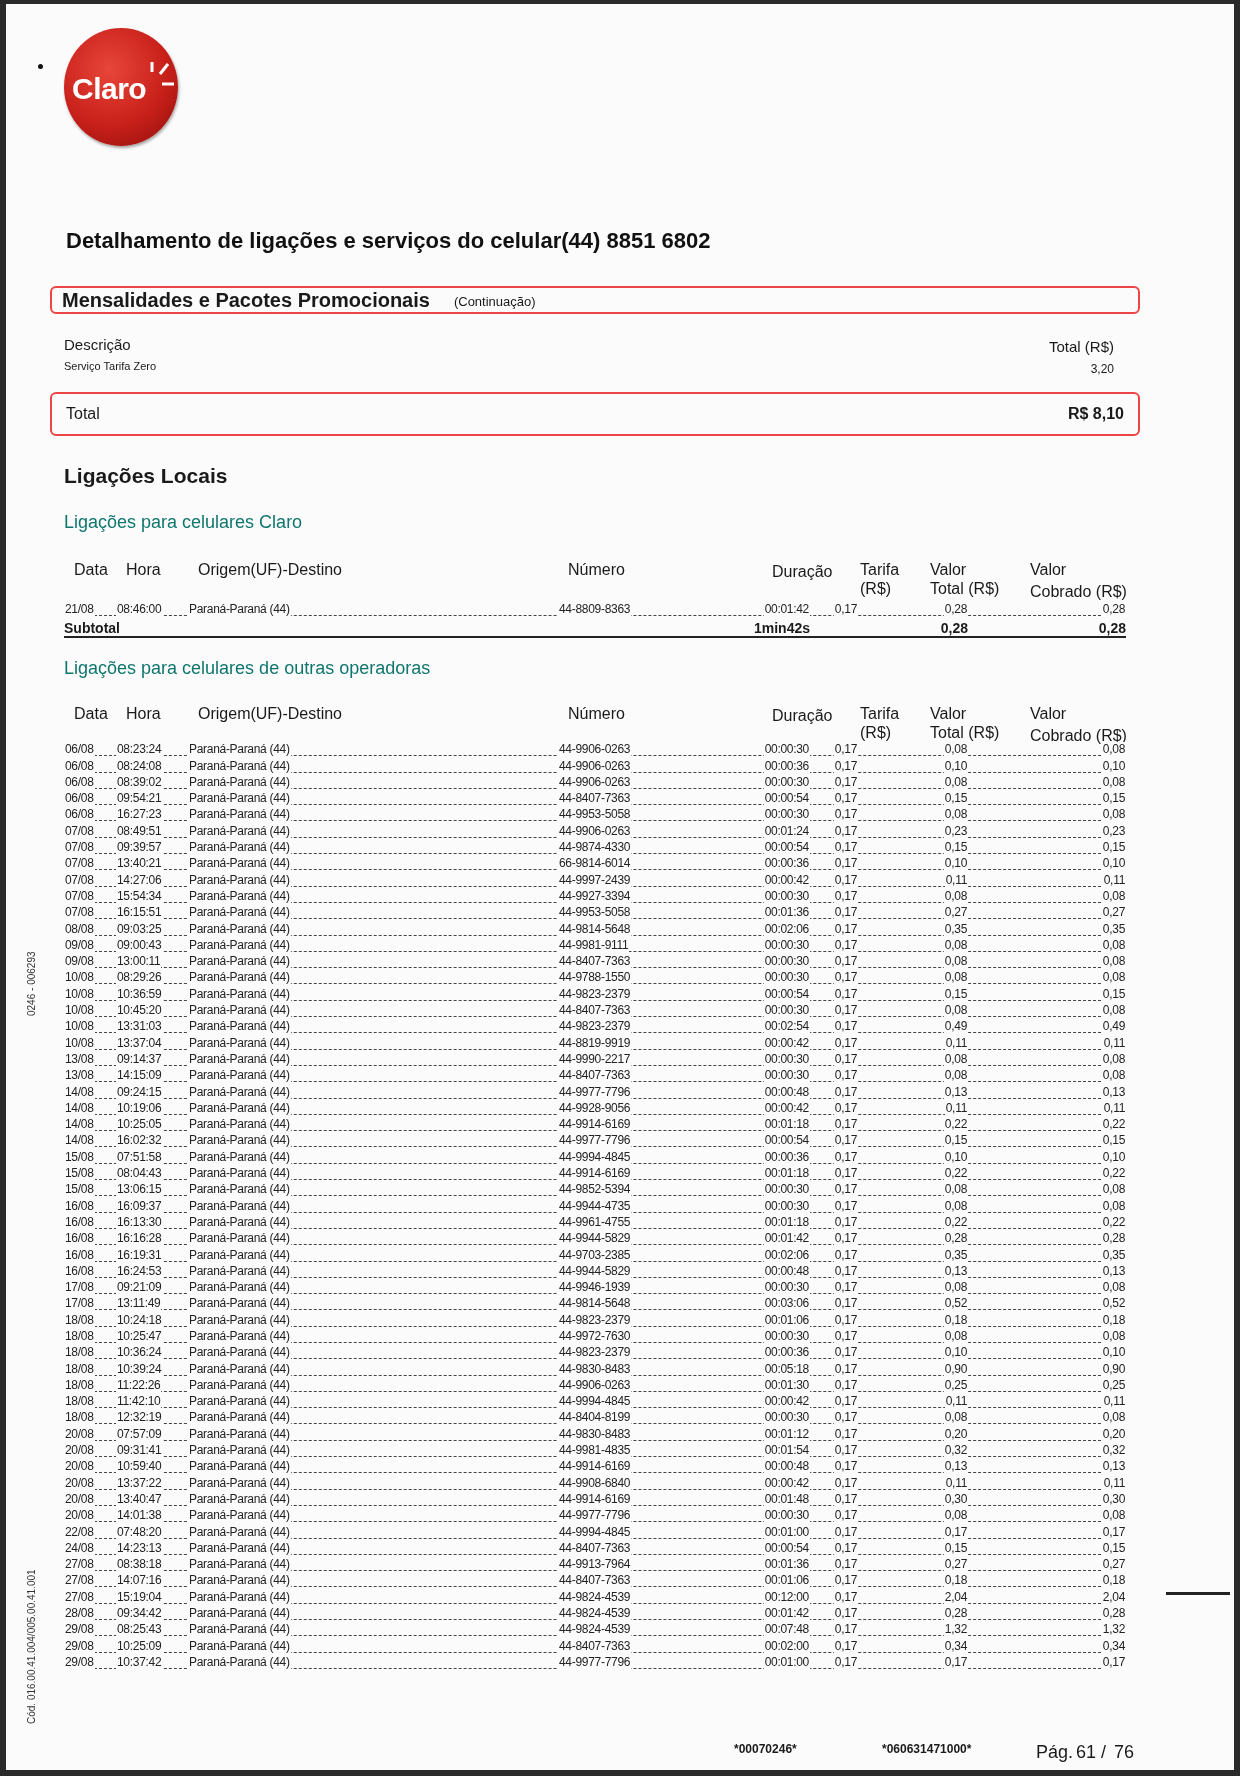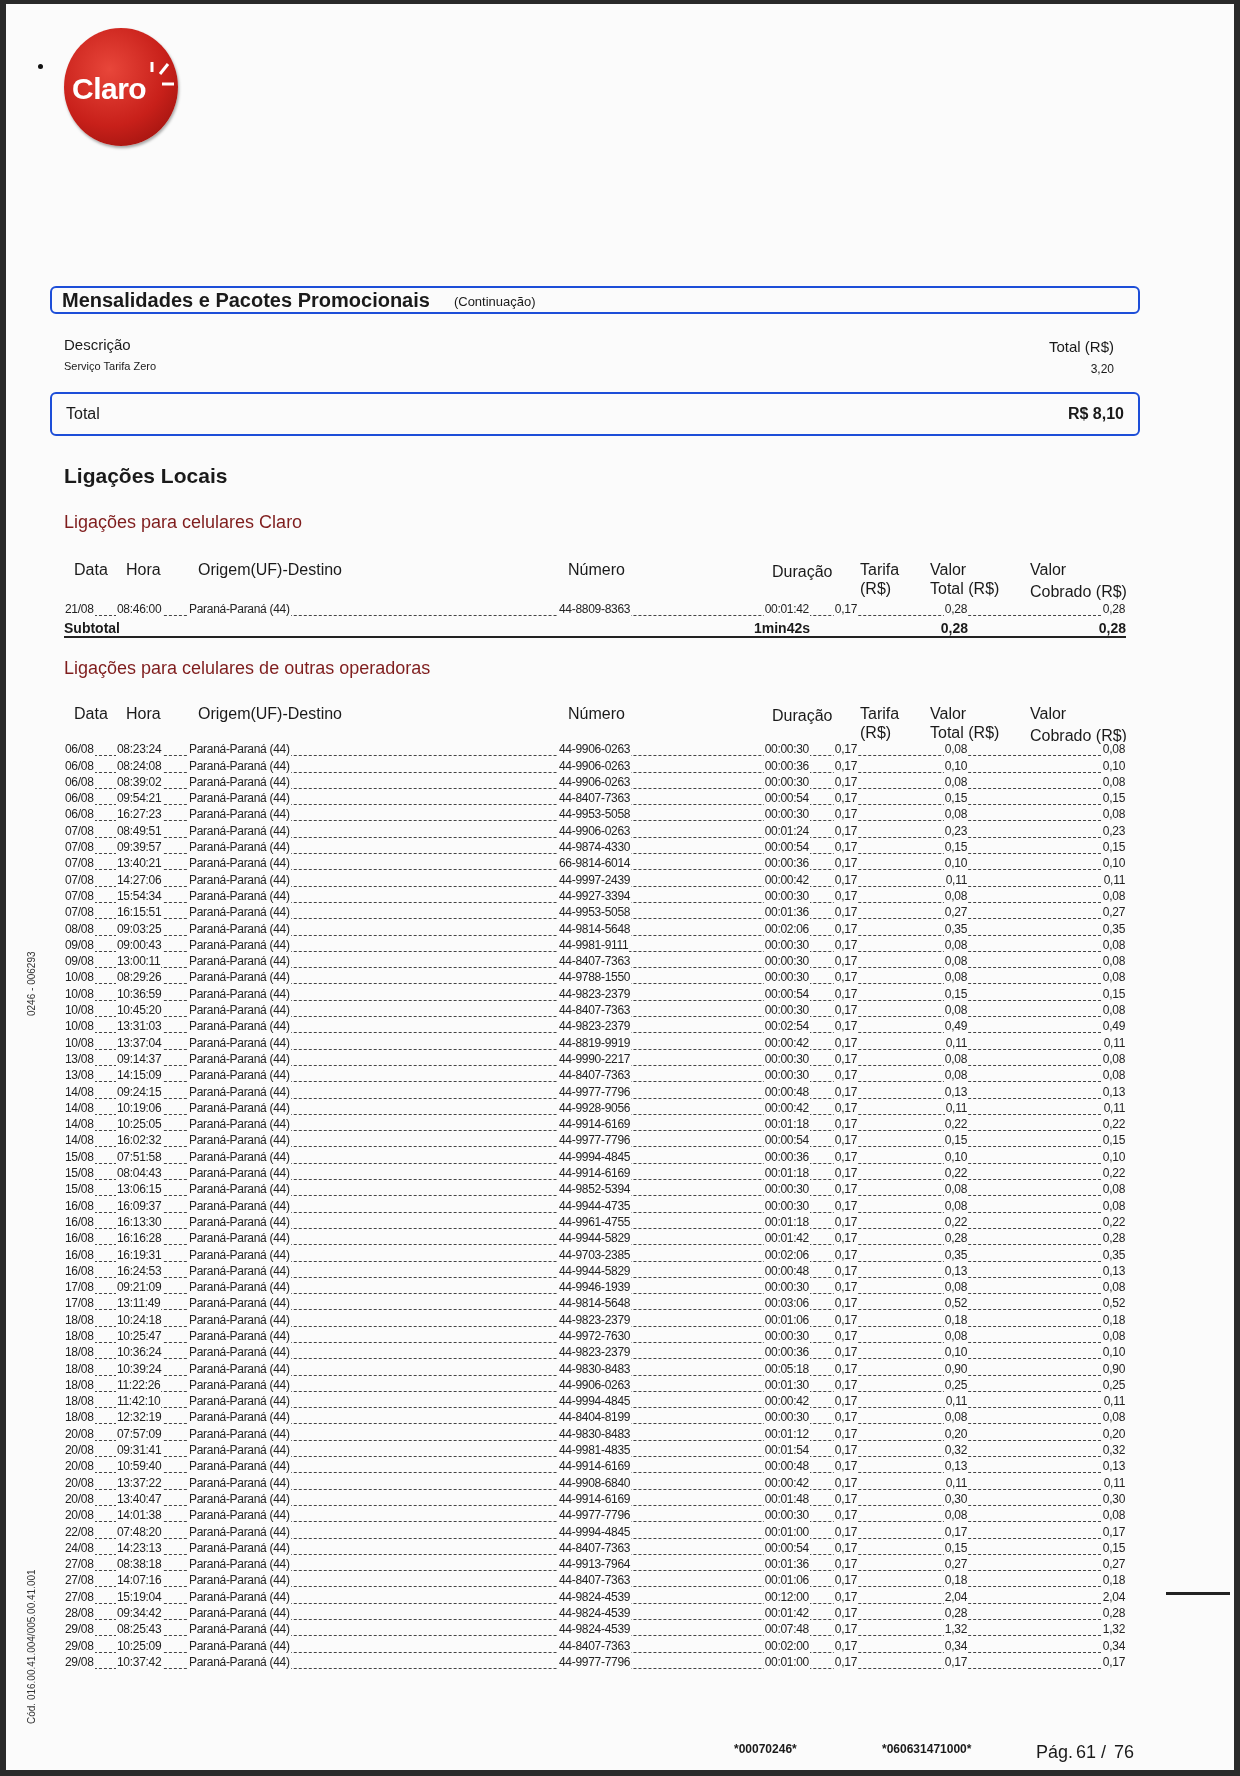--- a/index.html
+++ b/index.html
@@ -10,34 +10,34 @@
 
   .logo { position: absolute; left: 58px; top: 24px; width: 114px; height: 118px; border-radius: 50%;
           background: radial-gradient(circle at 40% 35%, #e8463a 0%, #c8201a 55%, #8e0e0a 100%);
           box-shadow: 1px 2px 3px rgba(0,0,0,.35); }
   .logo-text { position: absolute; left: 8px; top: 44px; color: #fff; font-size: 30px; font-weight: bold; letter-spacing: -0.5px; }
   .logo-rays { position: absolute; left: 82px; top: 30px; width: 28px; height: 30px; }
   .logo-dot { position: absolute; width: 5px; height: 5px; border-radius: 50%; background: #111; }
 
   .doc-title { position: absolute; left: 60px; top: 224px; font-size: 22px; font-weight: bold; color: #111; }
 
-  .box { position: absolute; left: 44px; width: 1090px; border: 2px solid #1d4ed8; border-radius: 6px; }
+  .box { position: absolute; left: 44px; width: 1090px; border: 2px solid #ef4444; border-radius: 6px; }
   .box-header { top: 282px; height: 28px; padding: 0 10px; display: flex; align-items: center; }
   .box-header .h { font-size: 20px; font-weight: bold; }
   .box-header .sub { font-size: 13px; margin-left: 24px; margin-top: 2px; }
   .box-total { top: 388px; height: 44px; padding: 0 14px; display: flex; align-items: center; justify-content: space-between; font-size: 16px; }
   .box-total .val { font-weight: bold; }
 
   .desc-label { position: absolute; left: 58px; top: 332px; font-size: 15px; }
   .desc-item { position: absolute; left: 58px; top: 356px; font-size: 11px; }
   .desc-total-label { position: absolute; right: 122px; top: 334px; font-size: 15px; }
   .desc-total-val { position: absolute; right: 122px; top: 358px; font-size: 12px; }
 
   .sec-title { position: absolute; left: 58px; top: 460px; font-size: 21px; font-weight: bold; text-align: right; }
-  .sub-title { position: absolute; left: 58px; font-size: 18px; color: #7f1d1d; }
+  .sub-title { position: absolute; left: 58px; font-size: 18px; color: #0f766e; }
 
   .thead { position: absolute; left: 68px; width: 1062px; height: 44px; font-size: 16px; }
   .thead span { position: absolute; line-height: 19px; }
 
   .rows { position: absolute; left: 58px; width: 1062px; }
   .row { position: relative; height: 16.3px; font-family: "Liberation Sans Narrow", "Liberation Sans", sans-serif; font-size: 12px; letter-spacing: -0.3px; color: #222; }
   .row::after { content: ""; position: absolute; left: 0; right: 0; bottom: 2px; border-bottom: 1.5px dashed #444; z-index: 0; }
   .row span { position: absolute; bottom: 2px; background: #fbfbfb; padding: 0 1px; z-index: 1; line-height: 14px; }
   .c-date { left: 0; }
   .c-hora { left: 52px; }
@@ -65,20 +65,21 @@
   <div class="logo">
     <span class="logo-text">Claro</span>
     <svg class="logo-rays" viewBox="0 0 28 30">
       <line x1="6" y1="4" x2="6" y2="14" stroke="#fff" stroke-width="3"></line>
       <line x1="22" y1="6" x2="14" y2="16" stroke="#fff" stroke-width="3"></line>
       <line x1="16" y1="26" x2="28" y2="26" stroke="#fff" stroke-width="3"></line>
     </svg>
   </div>
   <div class="logo-dot" style="left:32px;top:60px"></div>
 
+  <div class="doc-title">Detalhamento de ligações e serviços do celular(44) 8851 6802</div>
 
   <div class="box box-header">
     <span class="h">Mensalidades e Pacotes Promocionais</span>
     <span class="sub">(Continuação)</span>
   </div>
 
   <div class="desc-label">Descrição</div>
   <div class="desc-item">Serviço Tarifa Zero</div>
   <div class="desc-total-label">Total (R$)</div>
   <div class="desc-total-val">3,20</div>

